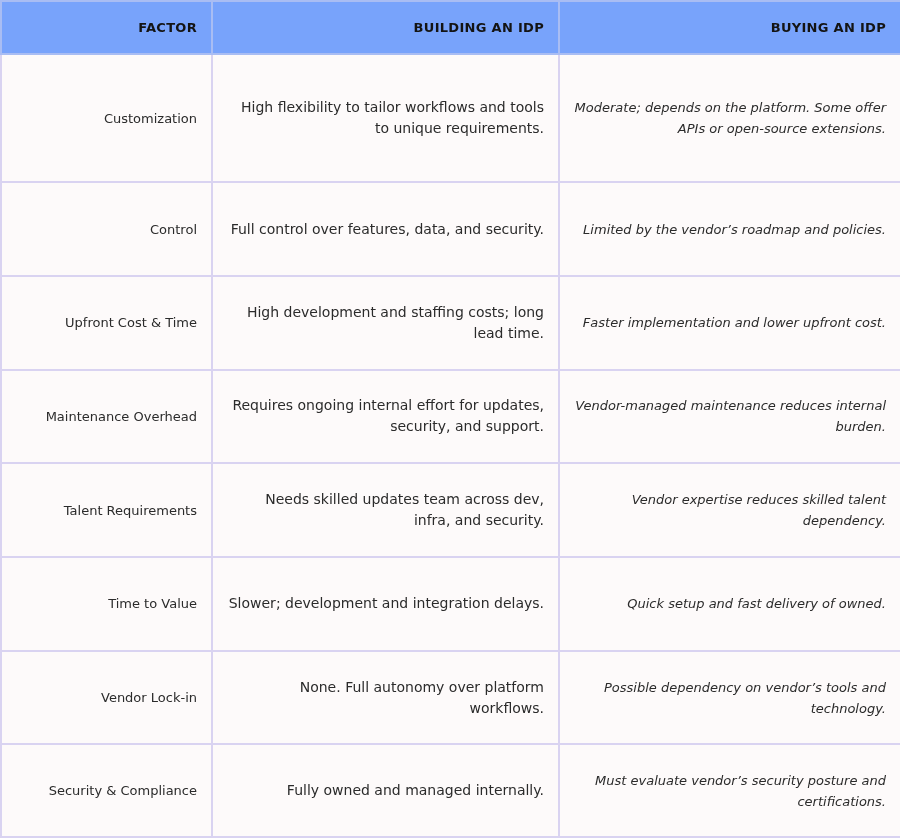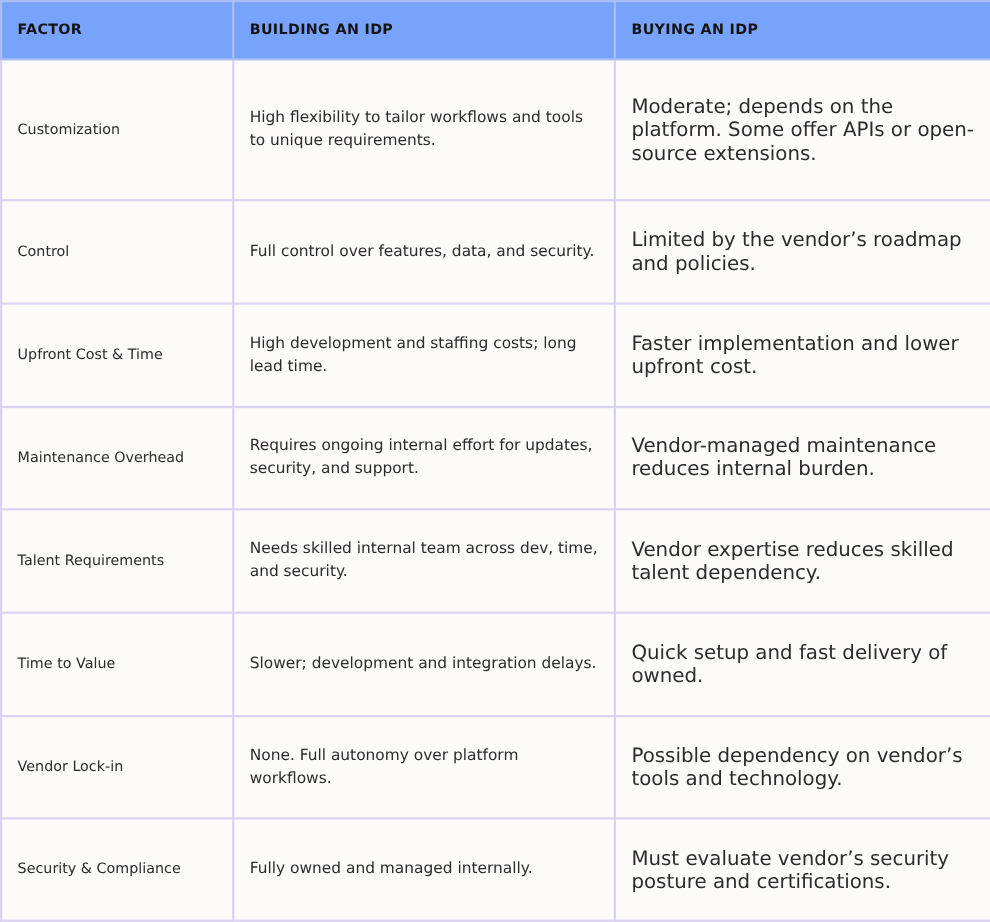--- a/index.html
+++ b/index.html
@@ -22,21 +22,21 @@
       table-layout: fixed;
       font-family: "DejaVu Sans", sans-serif;
       color: #2a2a2a;
       box-sizing: border-box;
     }
     .cmp-table col.c1 { width: 211px; }
     .cmp-table col.c2 { width: 347px; }
     .cmp-table col.c3 { width: 342px; }
     .cmp-table th, .cmp-table td {
       border: 2px solid #d9d3f1;
-      text-align: left;
+      text-align: right;
       vertical-align: middle;
       padding: 0 14px;
       box-sizing: border-box;
     }
     .cmp-table thead th {
       background: #78a3fb;
       color: #141414;
       font-weight: bold;
       font-size: 13px;
       letter-spacing: 0.3px;
@@ -46,21 +46,22 @@
     .cmp-table tbody td {
       background: #fdfafa;
       font-size: 14px;
       line-height: 21px;
       color: #2b2b2b;
     }
     .cmp-table tbody td.factor {
       font-size: 13px;
     }
     .cmp-table tbody td.buy {
-      font-size: 18px;
+      font-size: 13px;
+      font-style: italic;
     }
     .cmp-table tbody tr.r1 td { height: 104px; }
     .cmp-table tbody tr td { height: 76px; }
     .cmp-table tbody tr.r-last td { height: 75px; }
   </style>
 </head>
 <body>
 
 <table class="cmp-table">
   <colgroup>
@@ -91,21 +92,21 @@
       <td>High development and staffing costs; long lead time.</td>
       <td class="buy">Faster implementation and lower upfront cost.</td>
     </tr>
     <tr>
       <td class="factor">Maintenance Overhead</td>
       <td>Requires ongoing internal effort for updates, security, and support.</td>
       <td class="buy">Vendor-managed maintenance reduces internal burden.</td>
     </tr>
     <tr>
       <td class="factor">Talent Requirements</td>
-      <td>Needs skilled internal team across dev, time, and security.</td>
+      <td>Needs skilled updates team across dev, infra, and security.</td>
       <td class="buy">Vendor expertise reduces skilled talent dependency.</td>
     </tr>
     <tr>
       <td class="factor">Time to Value</td>
       <td>Slower; development and integration delays.</td>
       <td class="buy">Quick setup and fast delivery of owned.</td>
     </tr>
     <tr>
       <td class="factor">Vendor Lock-in</td>
       <td>None. Full autonomy over platform workflows.</td>

